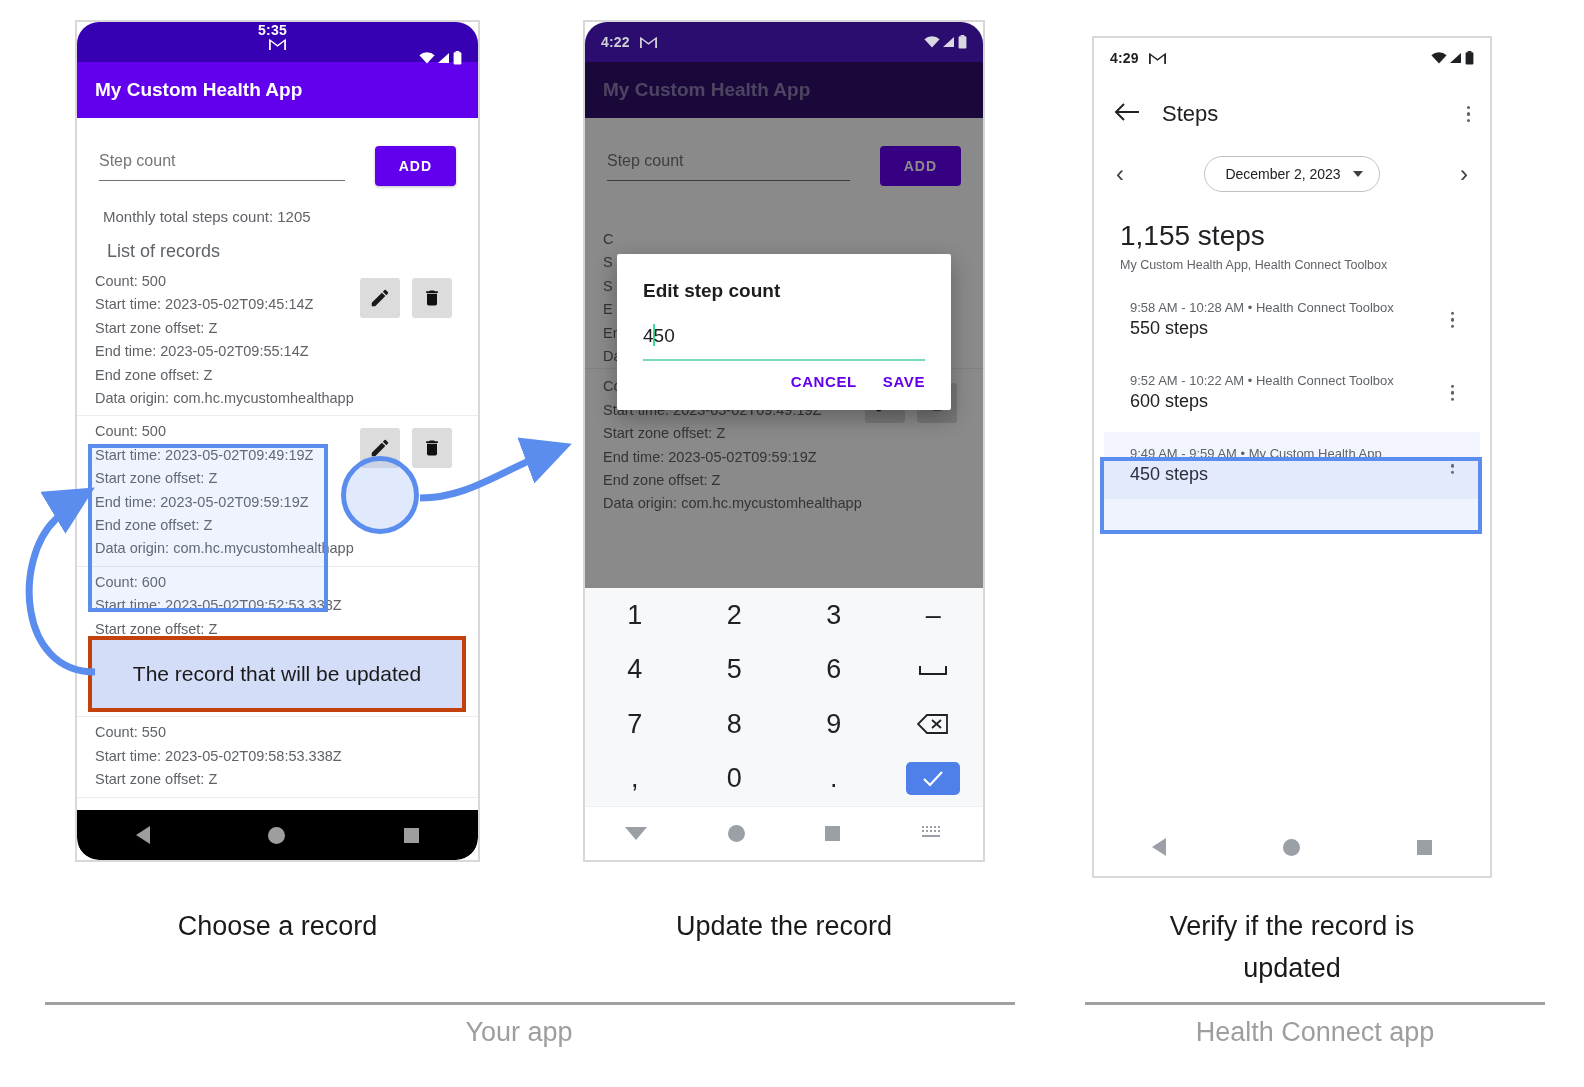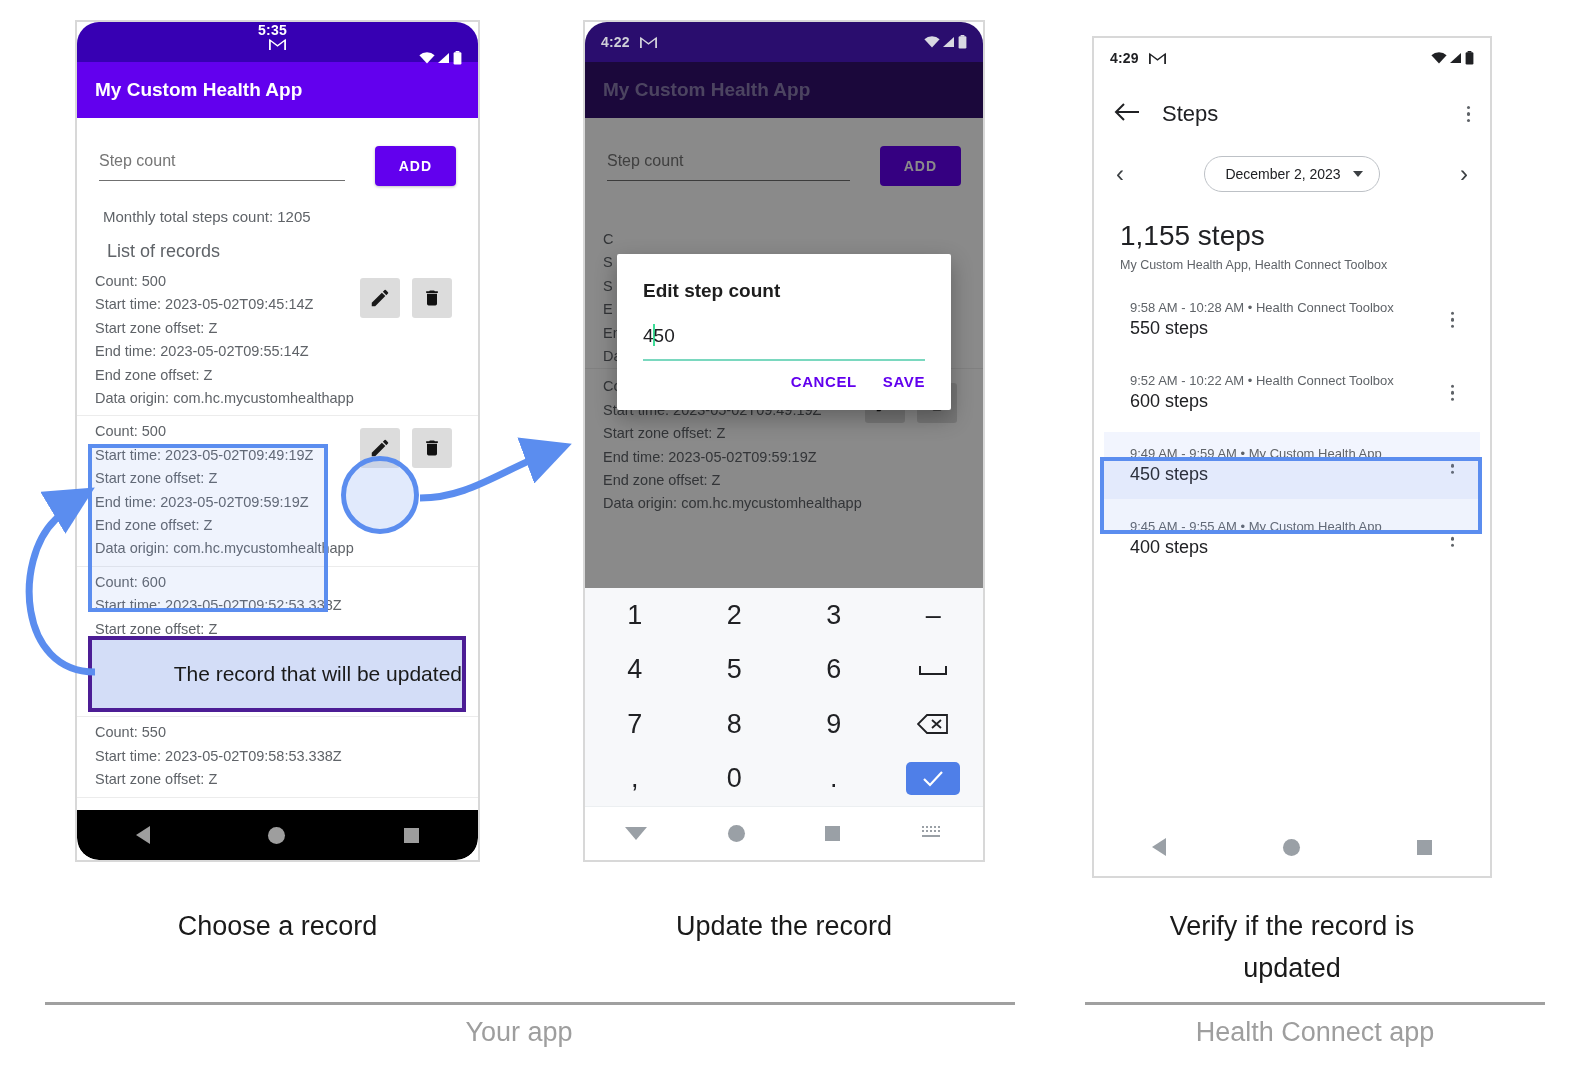--- a/index.html
+++ b/index.html
@@ -183,24 +183,24 @@
   
   .anno-box {
     position: absolute;
     border: 4px solid #5b8def;
     background: rgba(120,160,240,.12);
     z-index: 20;
     pointer-events: none;
   }
   .callout {
     position: absolute;
-    border: 4px solid #4c1d95;
+    border: 4px solid #c2410c;
     background: #d3ddf7;
     z-index: 22;
-    display: flex; align-items: center; justify-content: flex-end;
+    display: flex; align-items: center; justify-content: center;
     font-size: 21px; color: #1a1a1a;
   }
   .circle-hl {
     position: absolute;
     border: 5px solid #5b8def;
     border-radius: 50%;
     background: rgba(170,195,245,.35);
     z-index: 21;
   }
   .svg-layer { position: absolute; inset: 0; z-index: 25; pointer-events: none; }
@@ -581,29 +581,20 @@
         </div>
         <div class="hc-item sel">
           <div class="when">9:49 AM - 9:59 AM • My Custom Health App</div>
           <div class="val">450 steps</div>
           <span class="kebab kebab-dots">
               <i></i>
               <i></i>
               <i></i>
             </span>
         </div>
-        <div class="hc-item">
-          <div class="when">9:45 AM - 9:55 AM • My Custom Health App</div>
-          <div class="val">400 steps</div>
-          <span class="kebab kebab-dots">
-              <i></i>
-              <i></i>
-              <i></i>
-            </span>
-        </div>
       </div>
 
       <div class="navbar-white">
         <span class="nav-back-t" style="border-right:14px solid #9aa0a6;"></span>
         <span class="nav-circ" style="background:#9aa0a6;"></span>
         <span class="nav-sq" style="background:#9aa0a6;"></span>
       </div>
     </div>
   </div>
 

